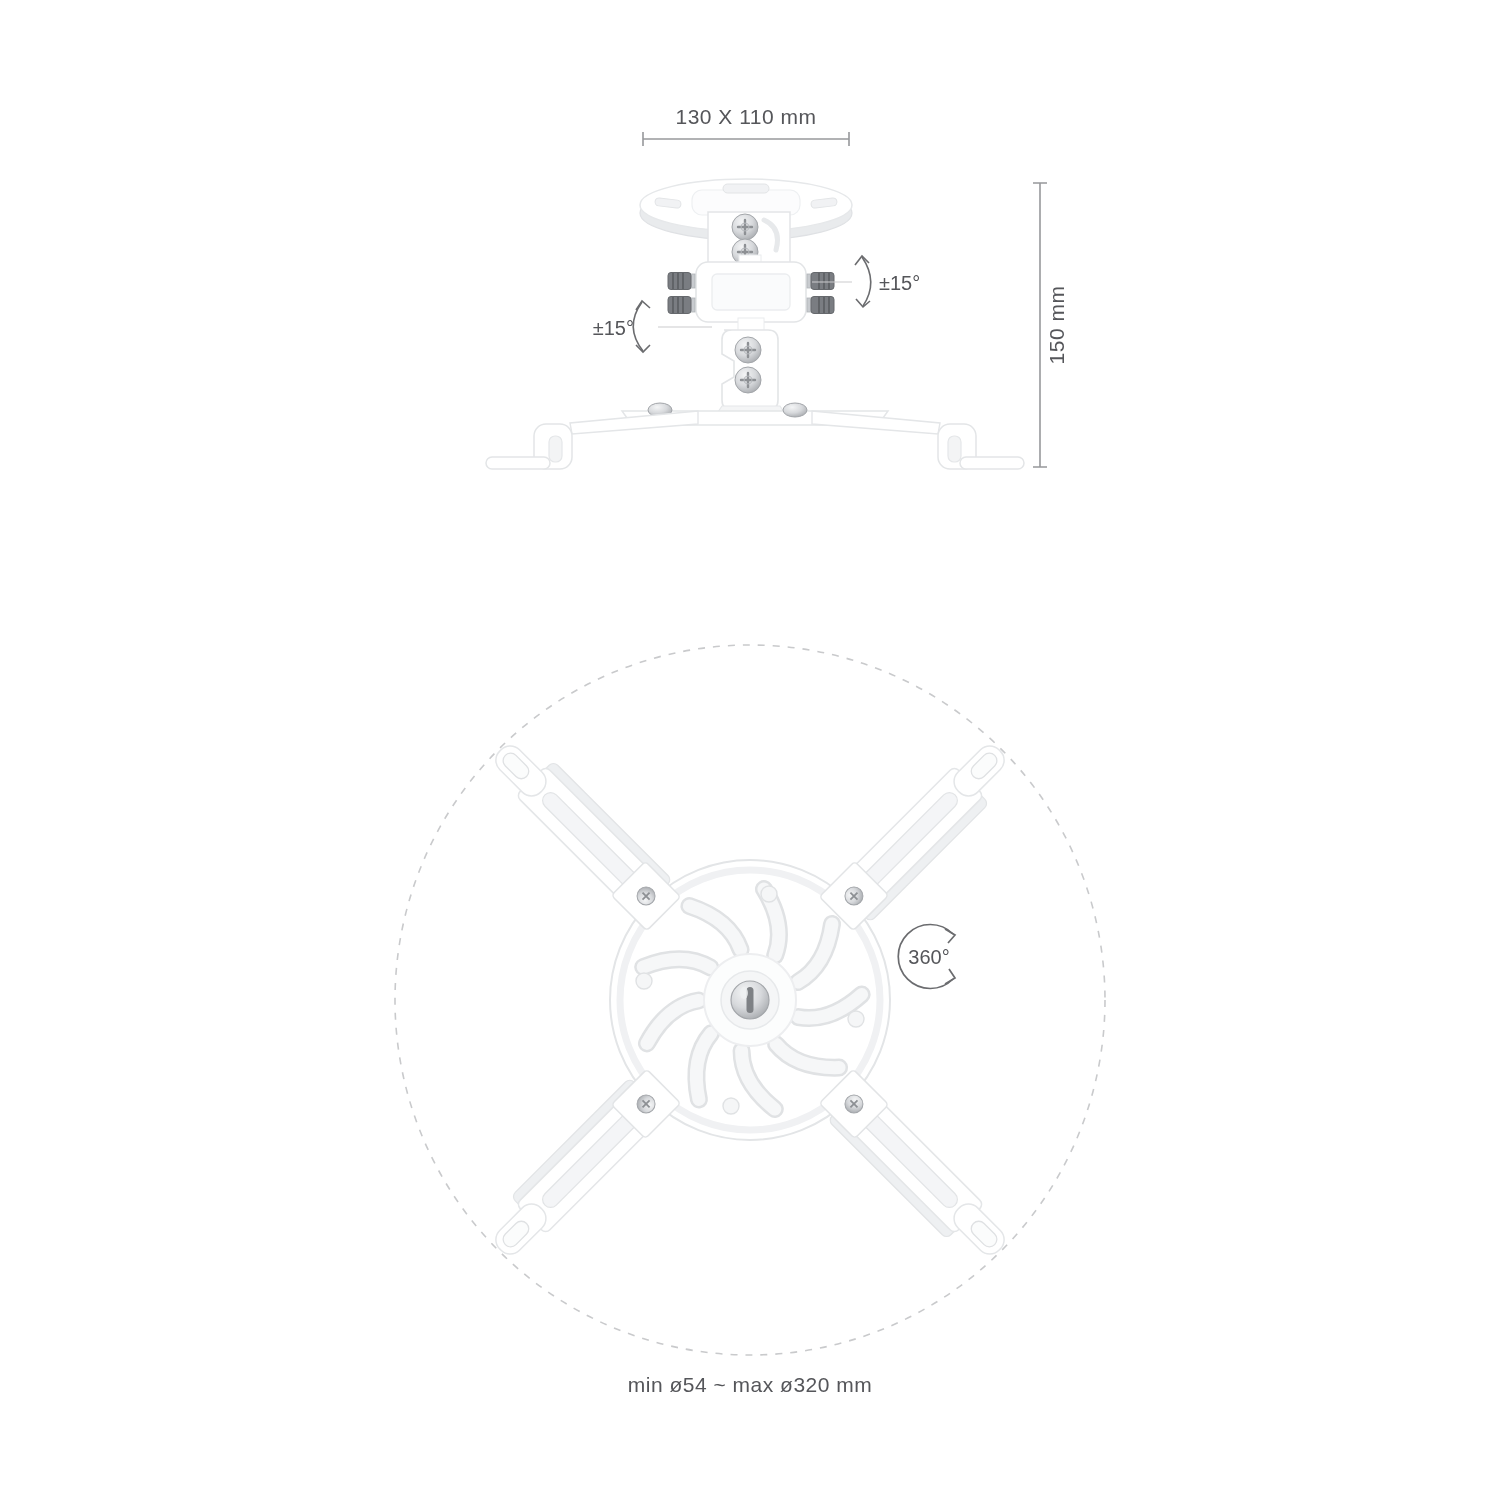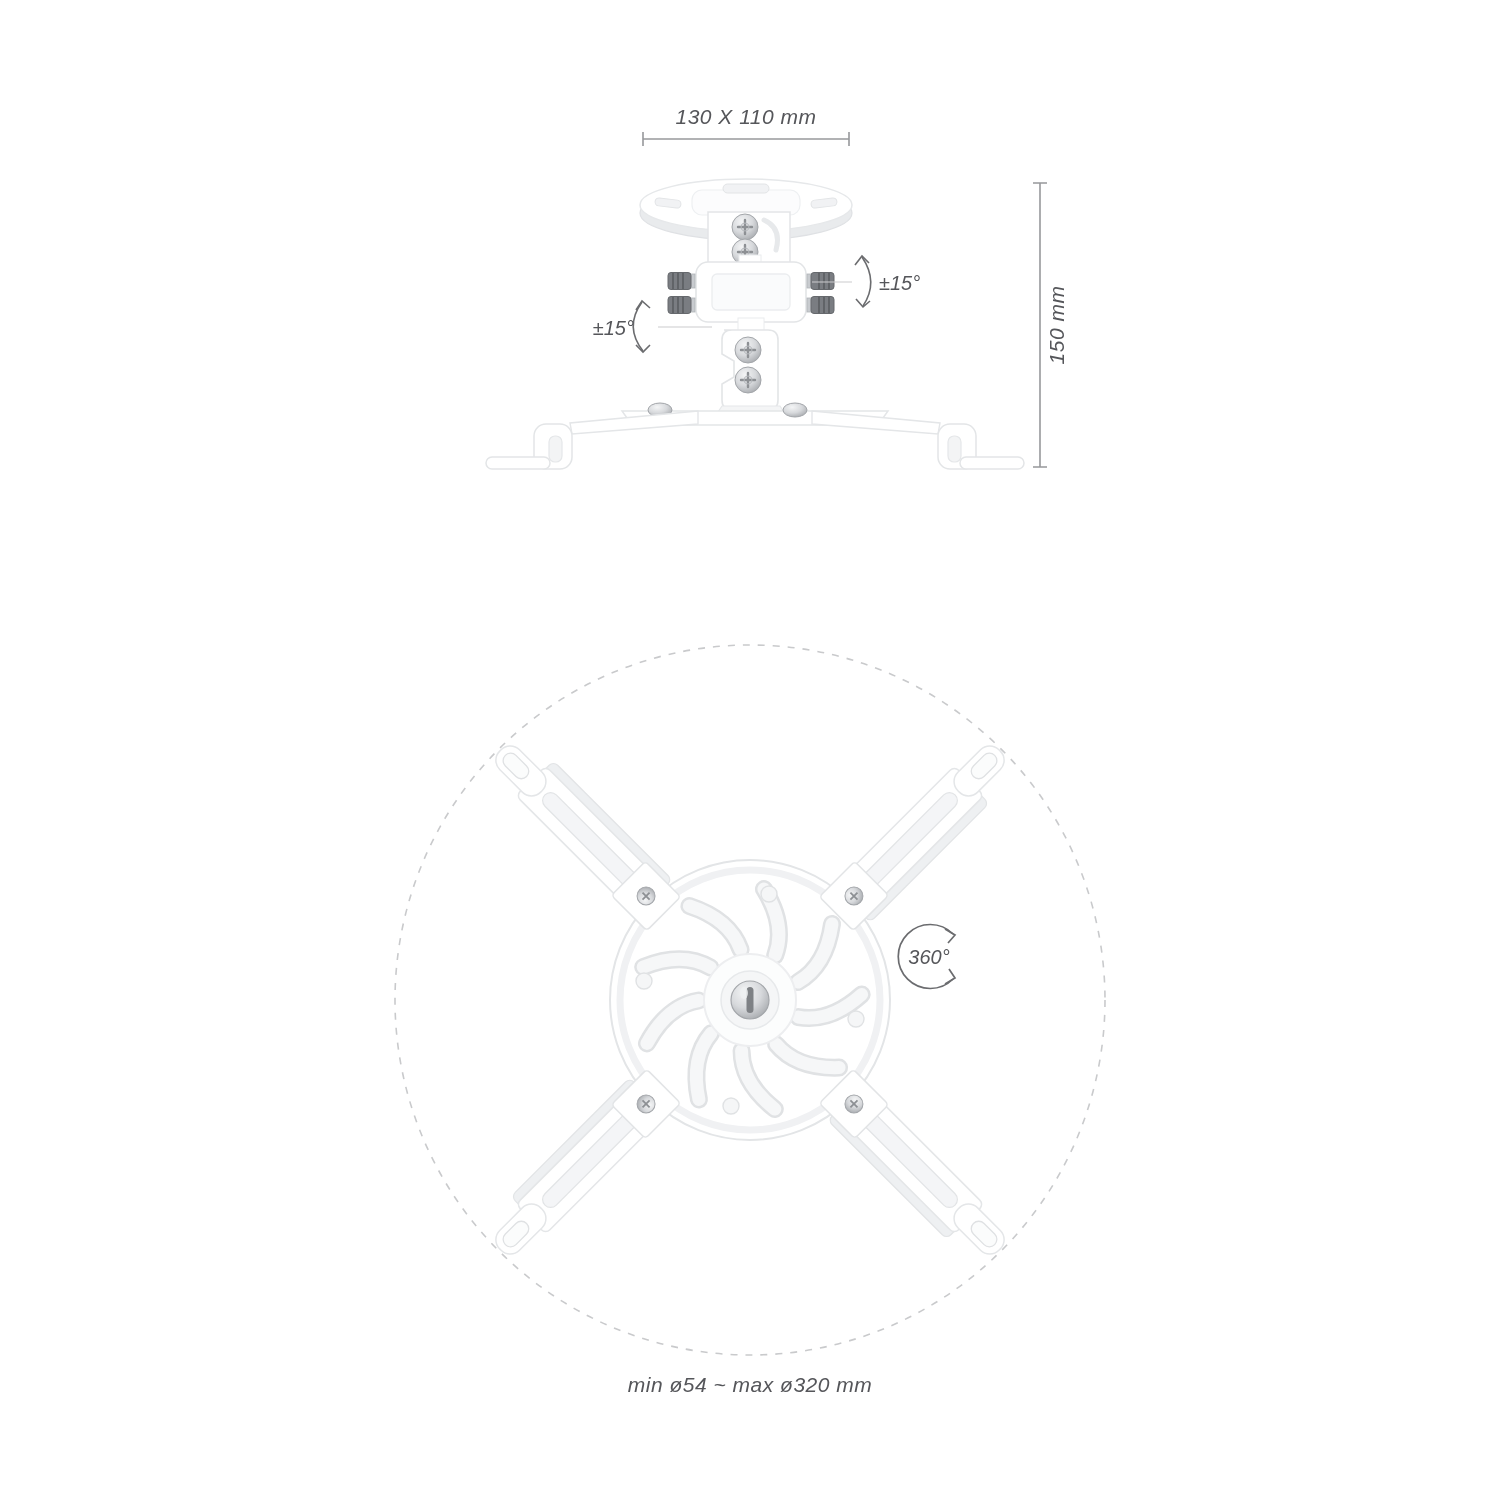--- a/index.html
+++ b/index.html
@@ -7,21 +7,20 @@
     padding: 0;
     background: #ffffff;
   }
   .canvas {
     position: relative;
     width: 1500px;
     height: 1500px;
     background: #ffffff;
     overflow: hidden;
     font-family: "Liberation Sans", sans-serif;
-    font-style: italic;
   }
   svg { position: absolute; top: 0; left: 0; }
   text {
     font-family: "Liberation Sans", sans-serif;
     fill: #55565a;
   }
   .dim-label { font-size: 21px; letter-spacing: 0.5px; }
   .angle-label { font-size: 20px; }
 </style>
 </head>

